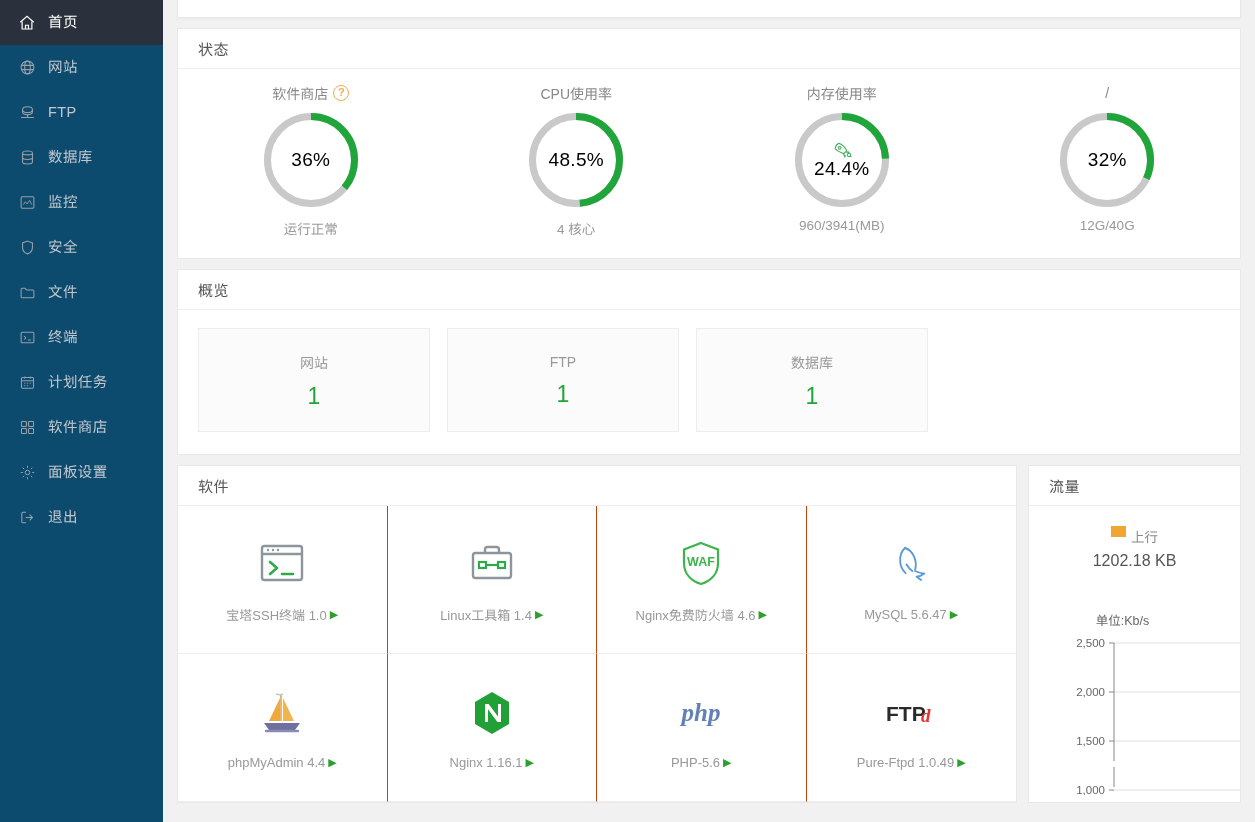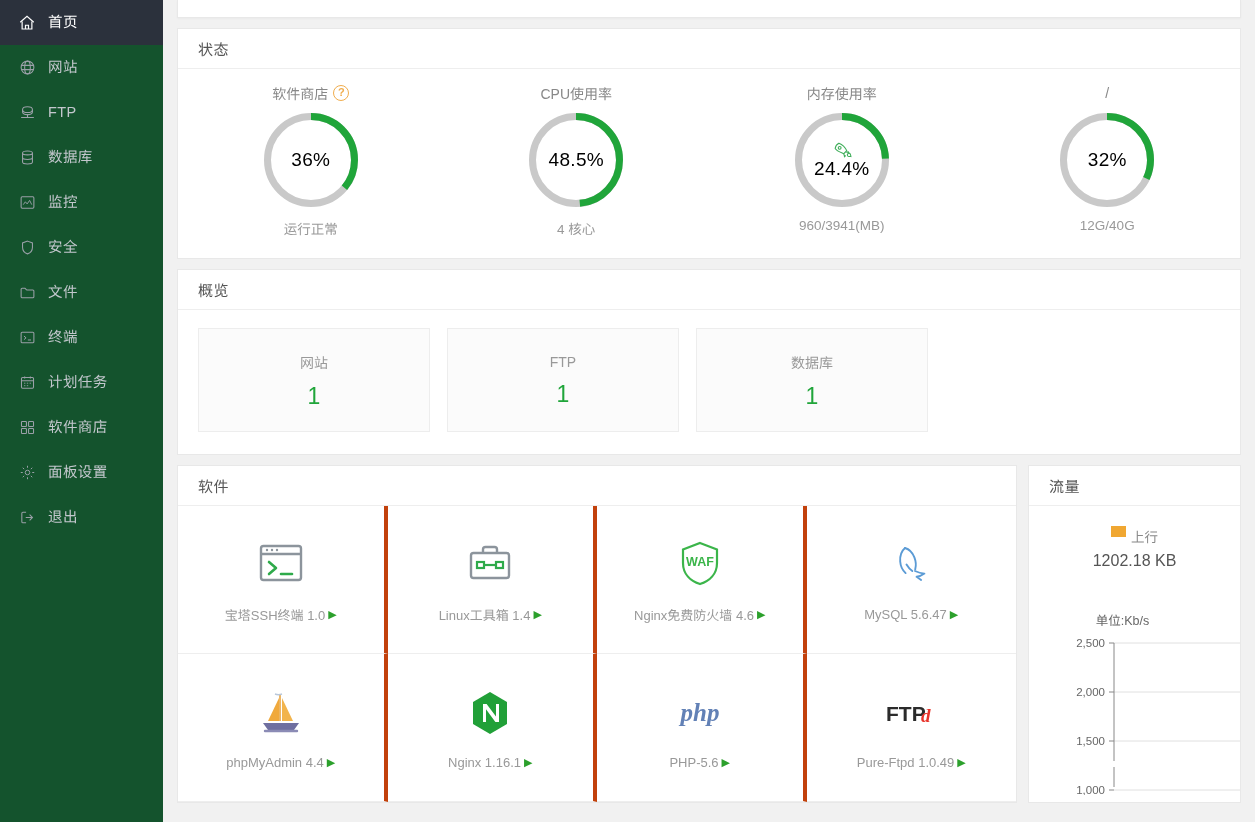--- a/index.html
+++ b/index.html
@@ -10,21 +10,21 @@
     background: #f1f1f1;
     font-family: "Liberation Sans", "DejaVu Sans", sans-serif;
     font-size: 14px;
     color: #444;
   }
   .app { display: flex; width: 1255px; height: 822px; }
 
   
   .sidebar {
     width: 163px; min-width: 163px; height: 822px;
-    background: #14532d;
+    background: #0c4a6e;
     display: flex; flex-direction: column;
     overflow: hidden;
   }
   .nav-item {
     height: 45px; min-height: 45px;
     display: flex; align-items: center;
     padding-left: 17px;
     color: #c3c7cd;
     cursor: pointer;
     user-select: none;
@@ -107,21 +107,21 @@
   }
   .ov-card .ov-t { font-size: 14px; color: #999; margin-bottom: 13px; }
   .ov-card .ov-n { font-size: 23px; color: #20a53a; line-height: 1; }
 
   
   .bottom { display: flex; gap: 11px; padding: 0 14px; }
   .soft-panel { width: 840px; background: #fff; border: 1px solid #e8e8e8; }
   .soft-grid { display: flex; flex-wrap: wrap; }
   .soft-cell {
     width: 209.5px; height: 148px;
-    border-right: 4px solid #c2410c;
+    border-right: 1px solid #c2410c;
     border-bottom: 1px solid #eeeeee;
     display: flex; flex-direction: column;
     align-items: center; justify-content: center;
     cursor: pointer;
   }
   .soft-cell:nth-child(4n) { border-right: none; }
   .soft-ico {
     height: 56px; display: flex; align-items: center; justify-content: center;
     margin-bottom: 14px;
   }

